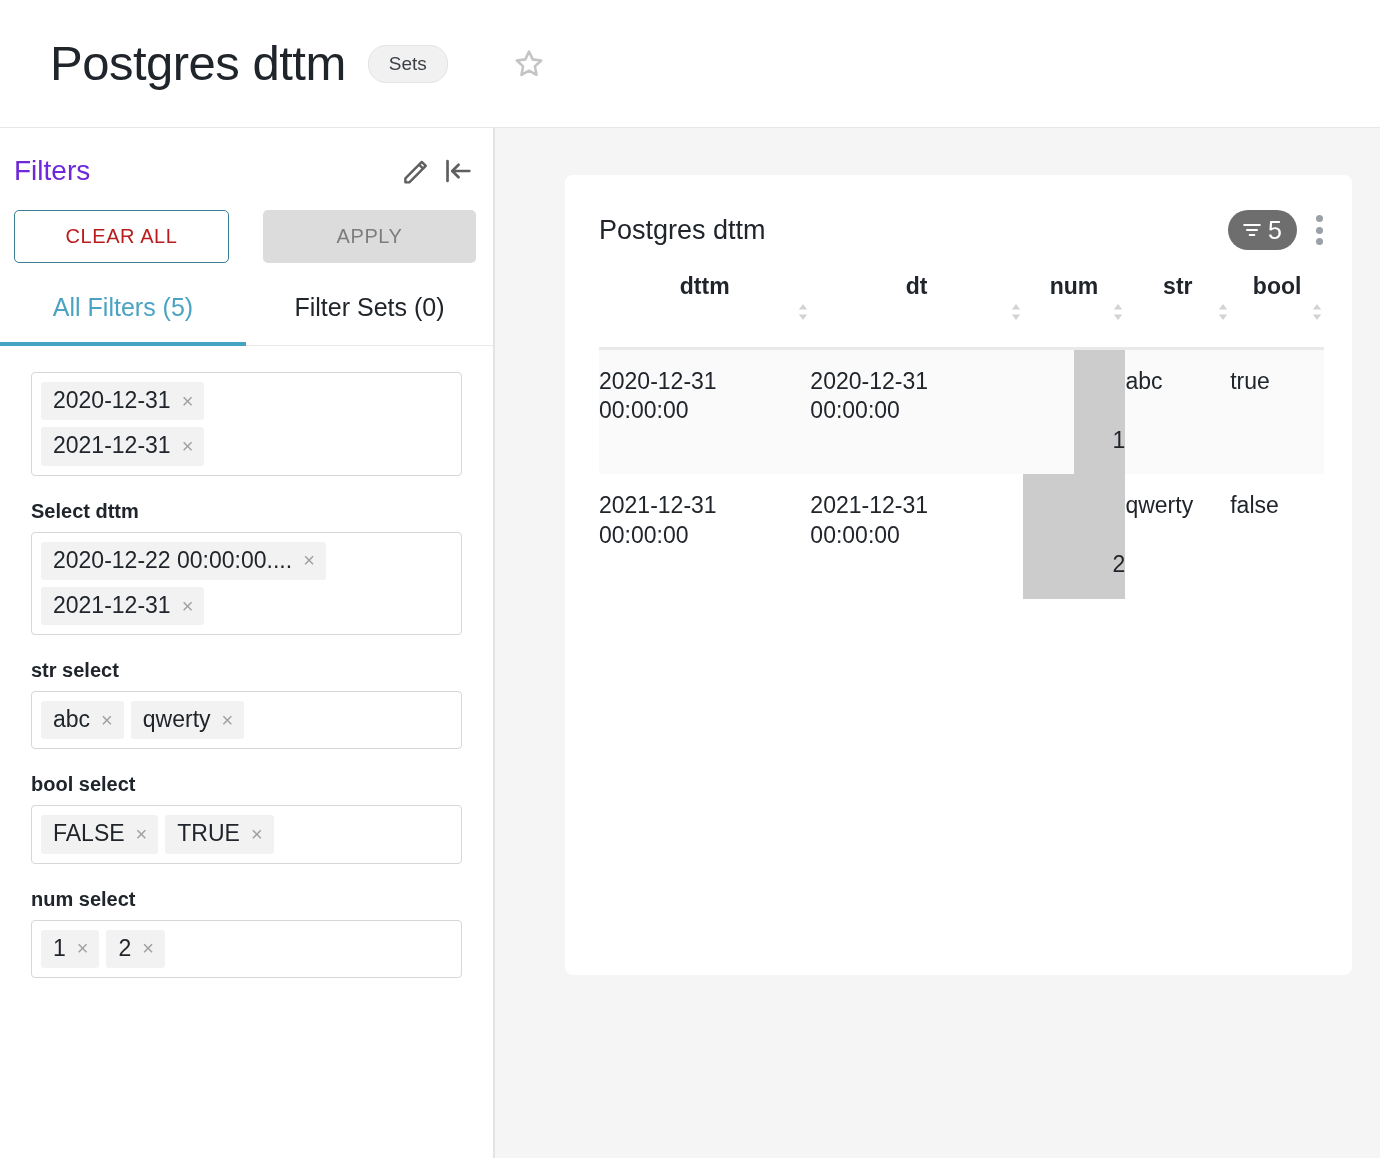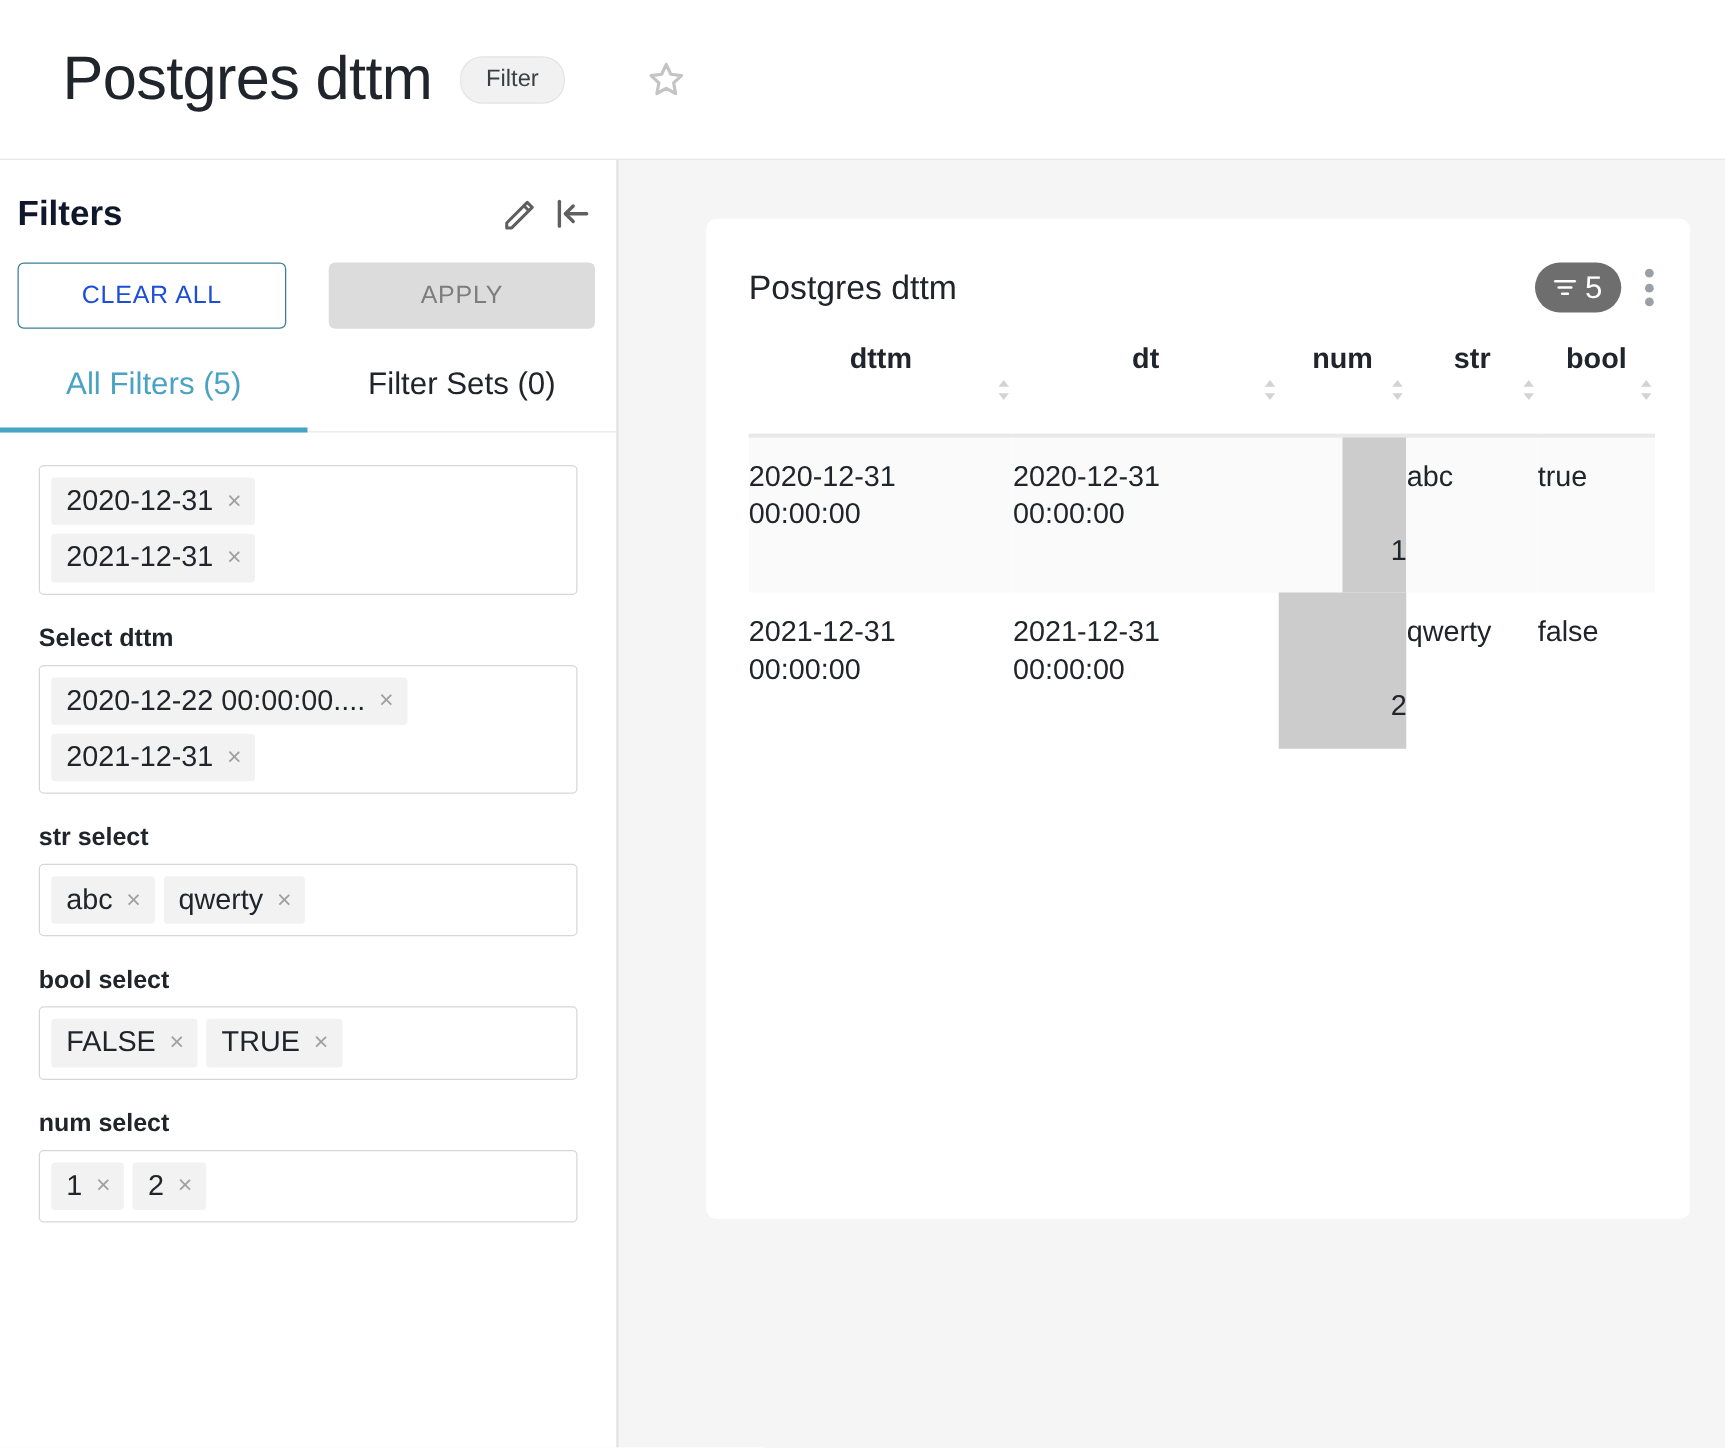--- a/index.html
+++ b/index.html
@@ -57,22 +57,22 @@
     position: relative;
     overflow: hidden;
   }
   #filters-bar {
     display: flex;
     align-items: center;
     padding: 26px 18px 0 14px;
   }
   #filters-heading {
     font-size: 28px;
-    font-weight: 700;
-    color: #0f172a;
+    font-weight: 400;
+    color: #6d28d9;
     line-height: 1;
   }
   #filters-actions {
     margin-left: auto;
     display: flex;
     align-items: center;
     gap: 8px;
   }
   .hdr-icon { width: 34px; height: 34px; cursor: pointer; display: block; }
 
@@ -80,21 +80,21 @@
     display: flex;
     gap: 34px;
     padding: 22px 17px 0 14px;
   }
   #clear-all-button {
     flex: 1;
     height: 53px;
     border: 1px solid #3a7f96;
     border-radius: 5px;
     background: #fff;
-    color: #1d4ed8;
+    color: #b91c1c;
     font-size: 20px;
     font-family: "Liberation Sans", sans-serif;
     letter-spacing: 0.6px;
     cursor: pointer;
   }
   #apply-button {
     flex: 1;
     height: 53px;
     border: none;
     border-radius: 5px;
@@ -264,21 +264,21 @@
   }
   .num-val { position: relative; z-index: 1; }
   td.str-cell { padding-left: 23px; }
   td.bool-cell { padding-left: 13px; }
 </style>
 </head>
 <body>
 
 <div id="dashboard-header">
   <span id="dashboard-title">Postgres dttm</span>
-  <span id="draft-badge">Filter</span>
+  <span id="draft-badge">Sets</span>
   <svg id="favorite-star" viewBox="0 0 24 24">
     <path d="M12 3.2l2.58 5.53 6.02.78-4.43 4.16 1.13 5.96L12 16.72 6.7 19.63l1.13-5.96L3.4 9.51l6.02-.78z" fill="none" stroke="#c4c4c4" stroke-width="1.8" stroke-linejoin="round"></path>
   </svg>
 </div>
 
 <div id="body-split">
 
   <div id="filters-panel">
 
     <div id="filters-bar">

